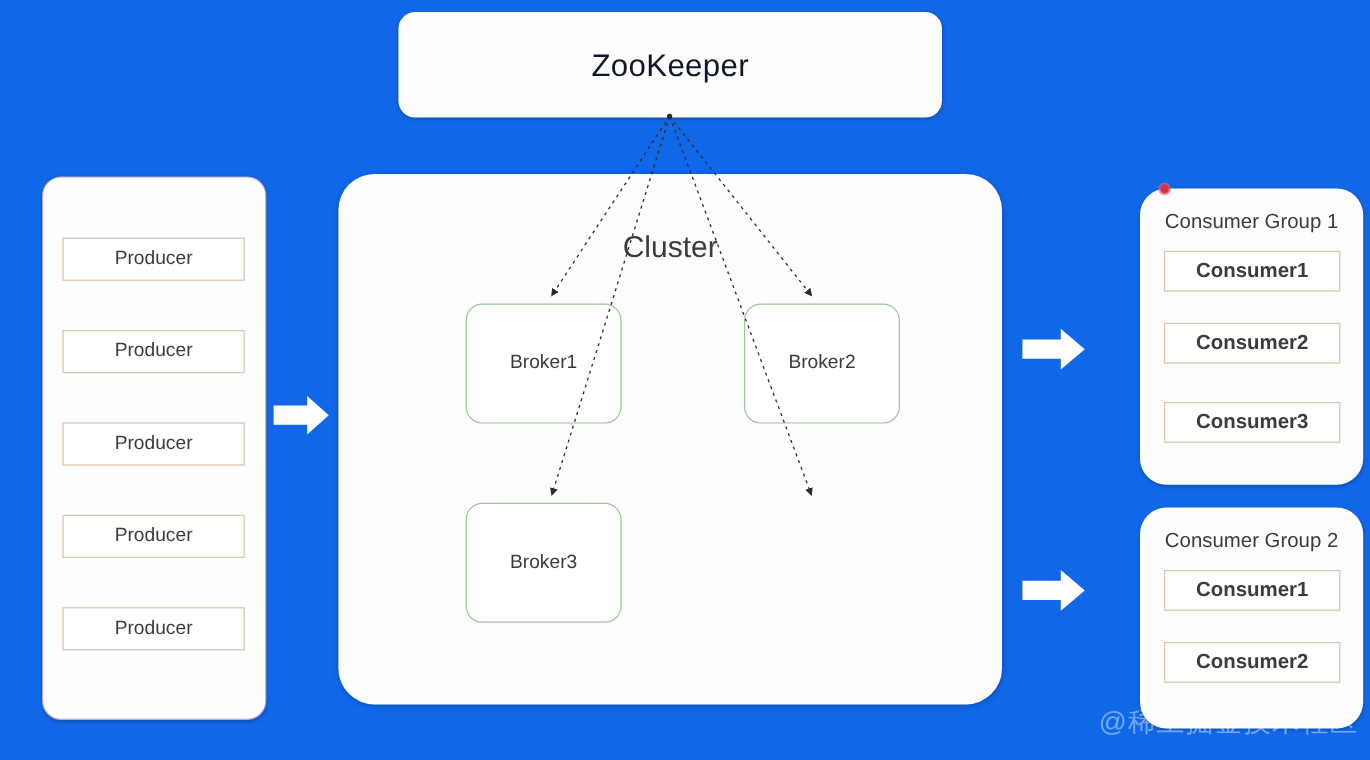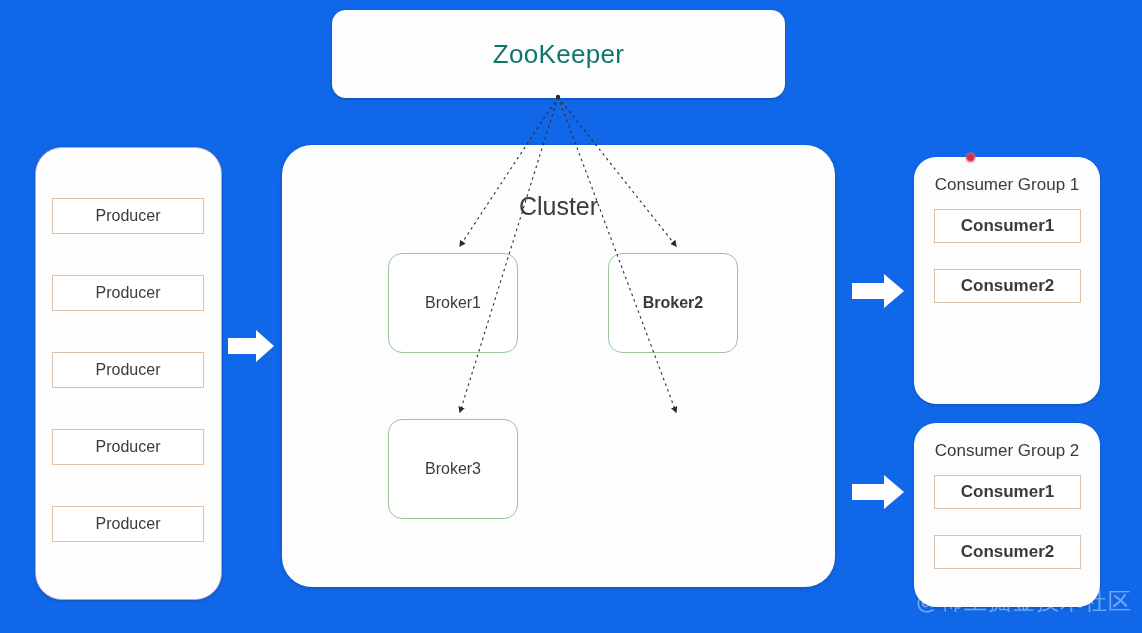--- a/index.html
+++ b/index.html
@@ -35,31 +35,31 @@
     height: 88px;
     border-radius: 14px;
     background: #fdfdfd;
     box-shadow: 0 1px 3px rgba(0,0,0,0.25);
     display: flex;
     align-items: center;
     justify-content: center;
   }
   #zookeeper-box .label {
     font-size: 26px;
-    color: #0f766e;
+    color: #0f172a;
     letter-spacing: 0.3px;
   }
 
   
   #producer-panel {
     left: 35px;
     top: 147px;
     width: 187px;
     height: 453px;
-    border-radius: 27px;
+    border-radius: 16px;
     border: 1px solid #b9a6d4;
     background: #fefeff;
     box-shadow: 0 1px 3px rgba(0,0,0,0.22);
   }
   .producer-item {
     position: absolute;
     left: 16px;
     width: 152px;
     height: 36px;
     border: 1px solid #dcc2ab;
@@ -99,31 +99,32 @@
     border-radius: 14px;
     background: #ffffff;
     box-sizing: border-box;
     display: flex;
     align-items: center;
     justify-content: center;
     font-size: 16px;
     color: #3b3b3b;
   }
   #broker-1 { left: 106px; top: 108px; }
-  #broker-2 { left: 326px; top: 108px; font-weight: bold; }
+  #broker-2 { left: 338px; top: 108px; }
   #broker-3 { left: 106px; top: 274px; text-align: center; }
   #broker-4 { left: 330px; top: 274px; }
 
   
   .cg-panel {
     position: absolute;
     border-radius: 22px;
     background: #fdfdfd;
     box-shadow: 0 1px 3px rgba(0,0,0,0.22);
     box-sizing: border-box;
+    margin-left: 36px;
   }
   #consumer-group-1 {
     left: 914px;
     top: 157px;
     width: 186px;
     height: 247px;
   }
   #consumer-group-2 {
     left: 914px;
     top: 423px;
@@ -208,20 +209,21 @@
     <div id="cluster-title">Cluster</div>
     <div class="broker-box" id="broker-1">Broker1</div>
     <div class="broker-box" id="broker-2">Broker2</div>
     <div class="broker-box" id="broker-3">Broker3</div>
   </div>
 
   <div class="cg-panel" id="consumer-group-1">
     <div class="cg-title">Consumer Group 1</div>
     <div class="consumer-item" style="top:52px">Consumer1</div>
     <div class="consumer-item" style="top:112px">Consumer2</div>
+    <div class="consumer-item" style="top:178px">Consumer3</div>
   </div>
   <div id="cg1-marker"></div>
 
   <div class="cg-panel" id="consumer-group-2">
     <div class="cg-title">Consumer Group 2</div>
     <div class="consumer-item" style="top:52px">Consumer1</div>
     <div class="consumer-item" style="top:112px">Consumer2</div>
   </div>
 
   <svg id="dotted-layer" viewBox="0 0 1142 633">

